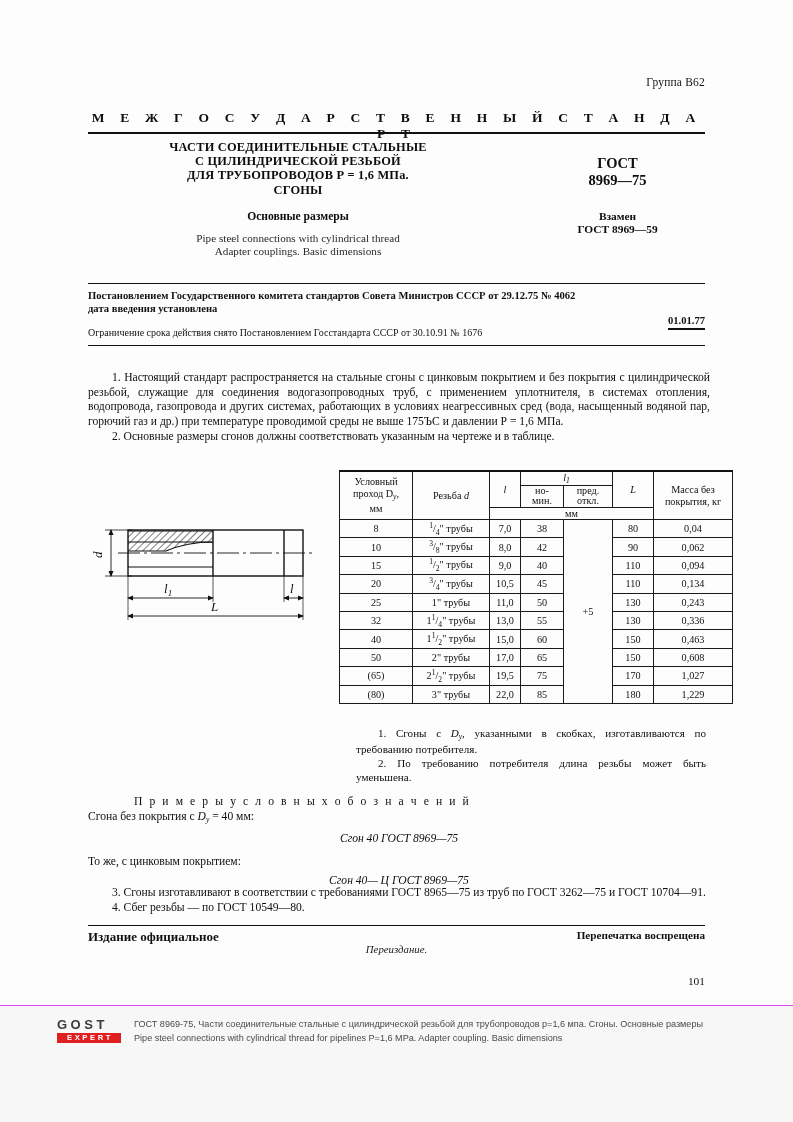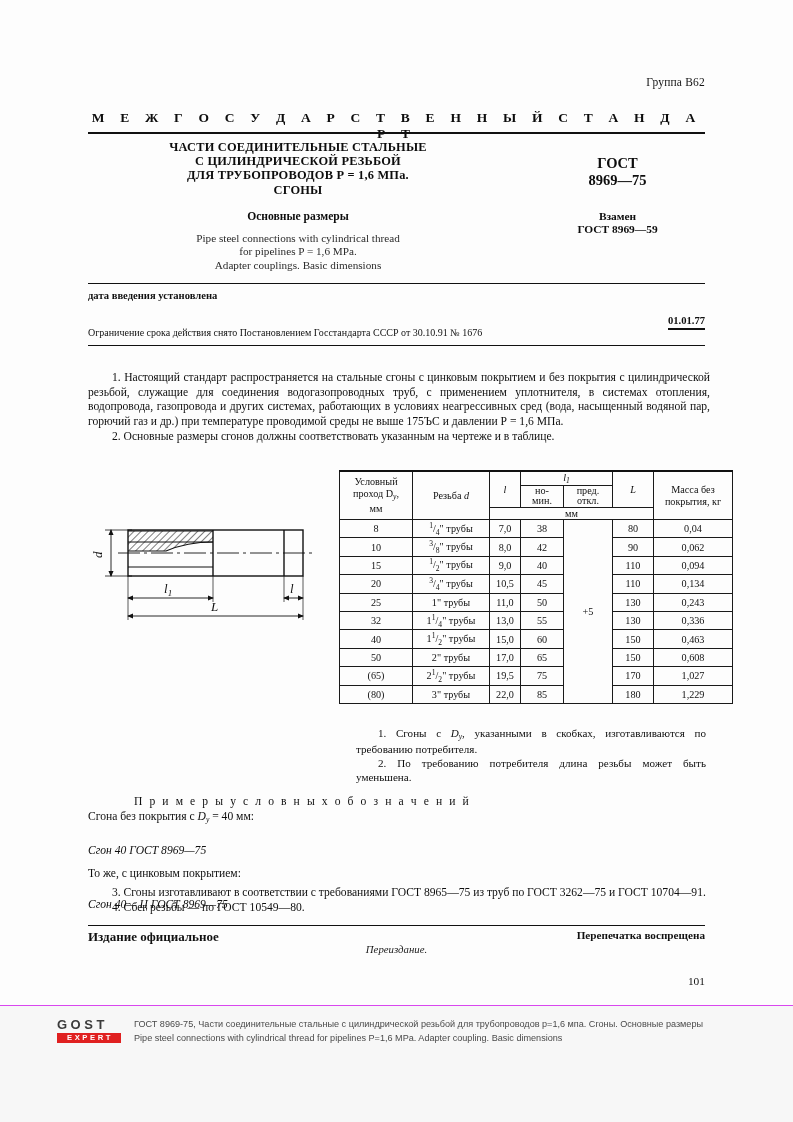--- a/index.html
+++ b/index.html
@@ -233,22 +233,23 @@
     font-size: 11.6px;
     line-height: 15.2px;
     color: #0f0f0f;
   }
   .ex-hdr {
     text-indent: 46px;
     letter-spacing: 2.1px;
   }
   .ex-line { }
   .ex-code {
+    text-align: center;
     font-style: italic;
-    margin-top: 16px;
+    margin-top: 4px;
     margin-bottom: 7px;
   }
   .tail-text {
     position: absolute;
     left: 88px;
     top: 886px;
     width: 622px;
     font-size: 11.6px;
     line-height: 14.6px;
     color: #0f0f0f;
@@ -351,39 +352,39 @@
     <div class="title-block">
       <div class="title-main">
         <div>ЧАСТИ СОЕДИНИТЕЛЬНЫЕ СТАЛЬНЫЕ</div>
         <div>С ЦИЛИНДРИЧЕСКОЙ РЕЗЬБОЙ</div>
         <div>ДЛЯ ТРУБОПРОВОДОВ Р = 1,6 МПа.</div>
         <div>СГОНЫ</div>
       </div>
       <div class="title-sub">Основные размеры</div>
       <div class="title-en">
         <div>Pipe steel connections with cylindrical thread</div>
-        <div>for  pipelines  P  =  1,6  MPa.</div>
         <div>Adapter couplings.  Basic dimensions</div>
       </div>
     </div>
 
     <div class="gost-block">
       <div class="gost-num">
         <div>ГОСТ</div>
         <div>8969—75</div>
       </div>
       <div class="gost-replace">
         <div>Взамен</div>
         <div>ГОСТ 8969—59</div>
       </div>
     </div>
 
     <div class="rule-thin" id="rule2"></div>
 
     <div class="resolution">
+      <div>Постановлением  Государственного  комитета  стандартов  Совета  Министров  СССР  от  29.12.75  №  4062</div>
       <div class="res-line2">дата введения установлена</div>
     </div>
     <div class="date-intro">01.01.77</div>
     <div class="limitation">Ограничение срока действия снято Постановлением Госстандарта СССР от 30.10.91 № 1676</div>
 
     <div class="rule-thin" id="rule3"></div>
 
     <div class="body-text">
       <p>1. Настоящий стандарт распространяется на стальные сгоны с цинковым покрытием и без покрытия с цилиндрической резьбой,  служащие для соединения водогазопроводных труб, с применением уплотнителя, в системах отопления, водопровода, газопровода и других системах, работающих в условиях неагрессивных сред (вода, насыщенный водяной пар, горючий газ и др.) при температуре проводимой среды не выше 175ЪС и давлении Р = 1,6 МПа.</p>
       <p class="p2">2. Основные размеры сгонов должны соответствовать указанным на чертеже и в таблице.</p>

